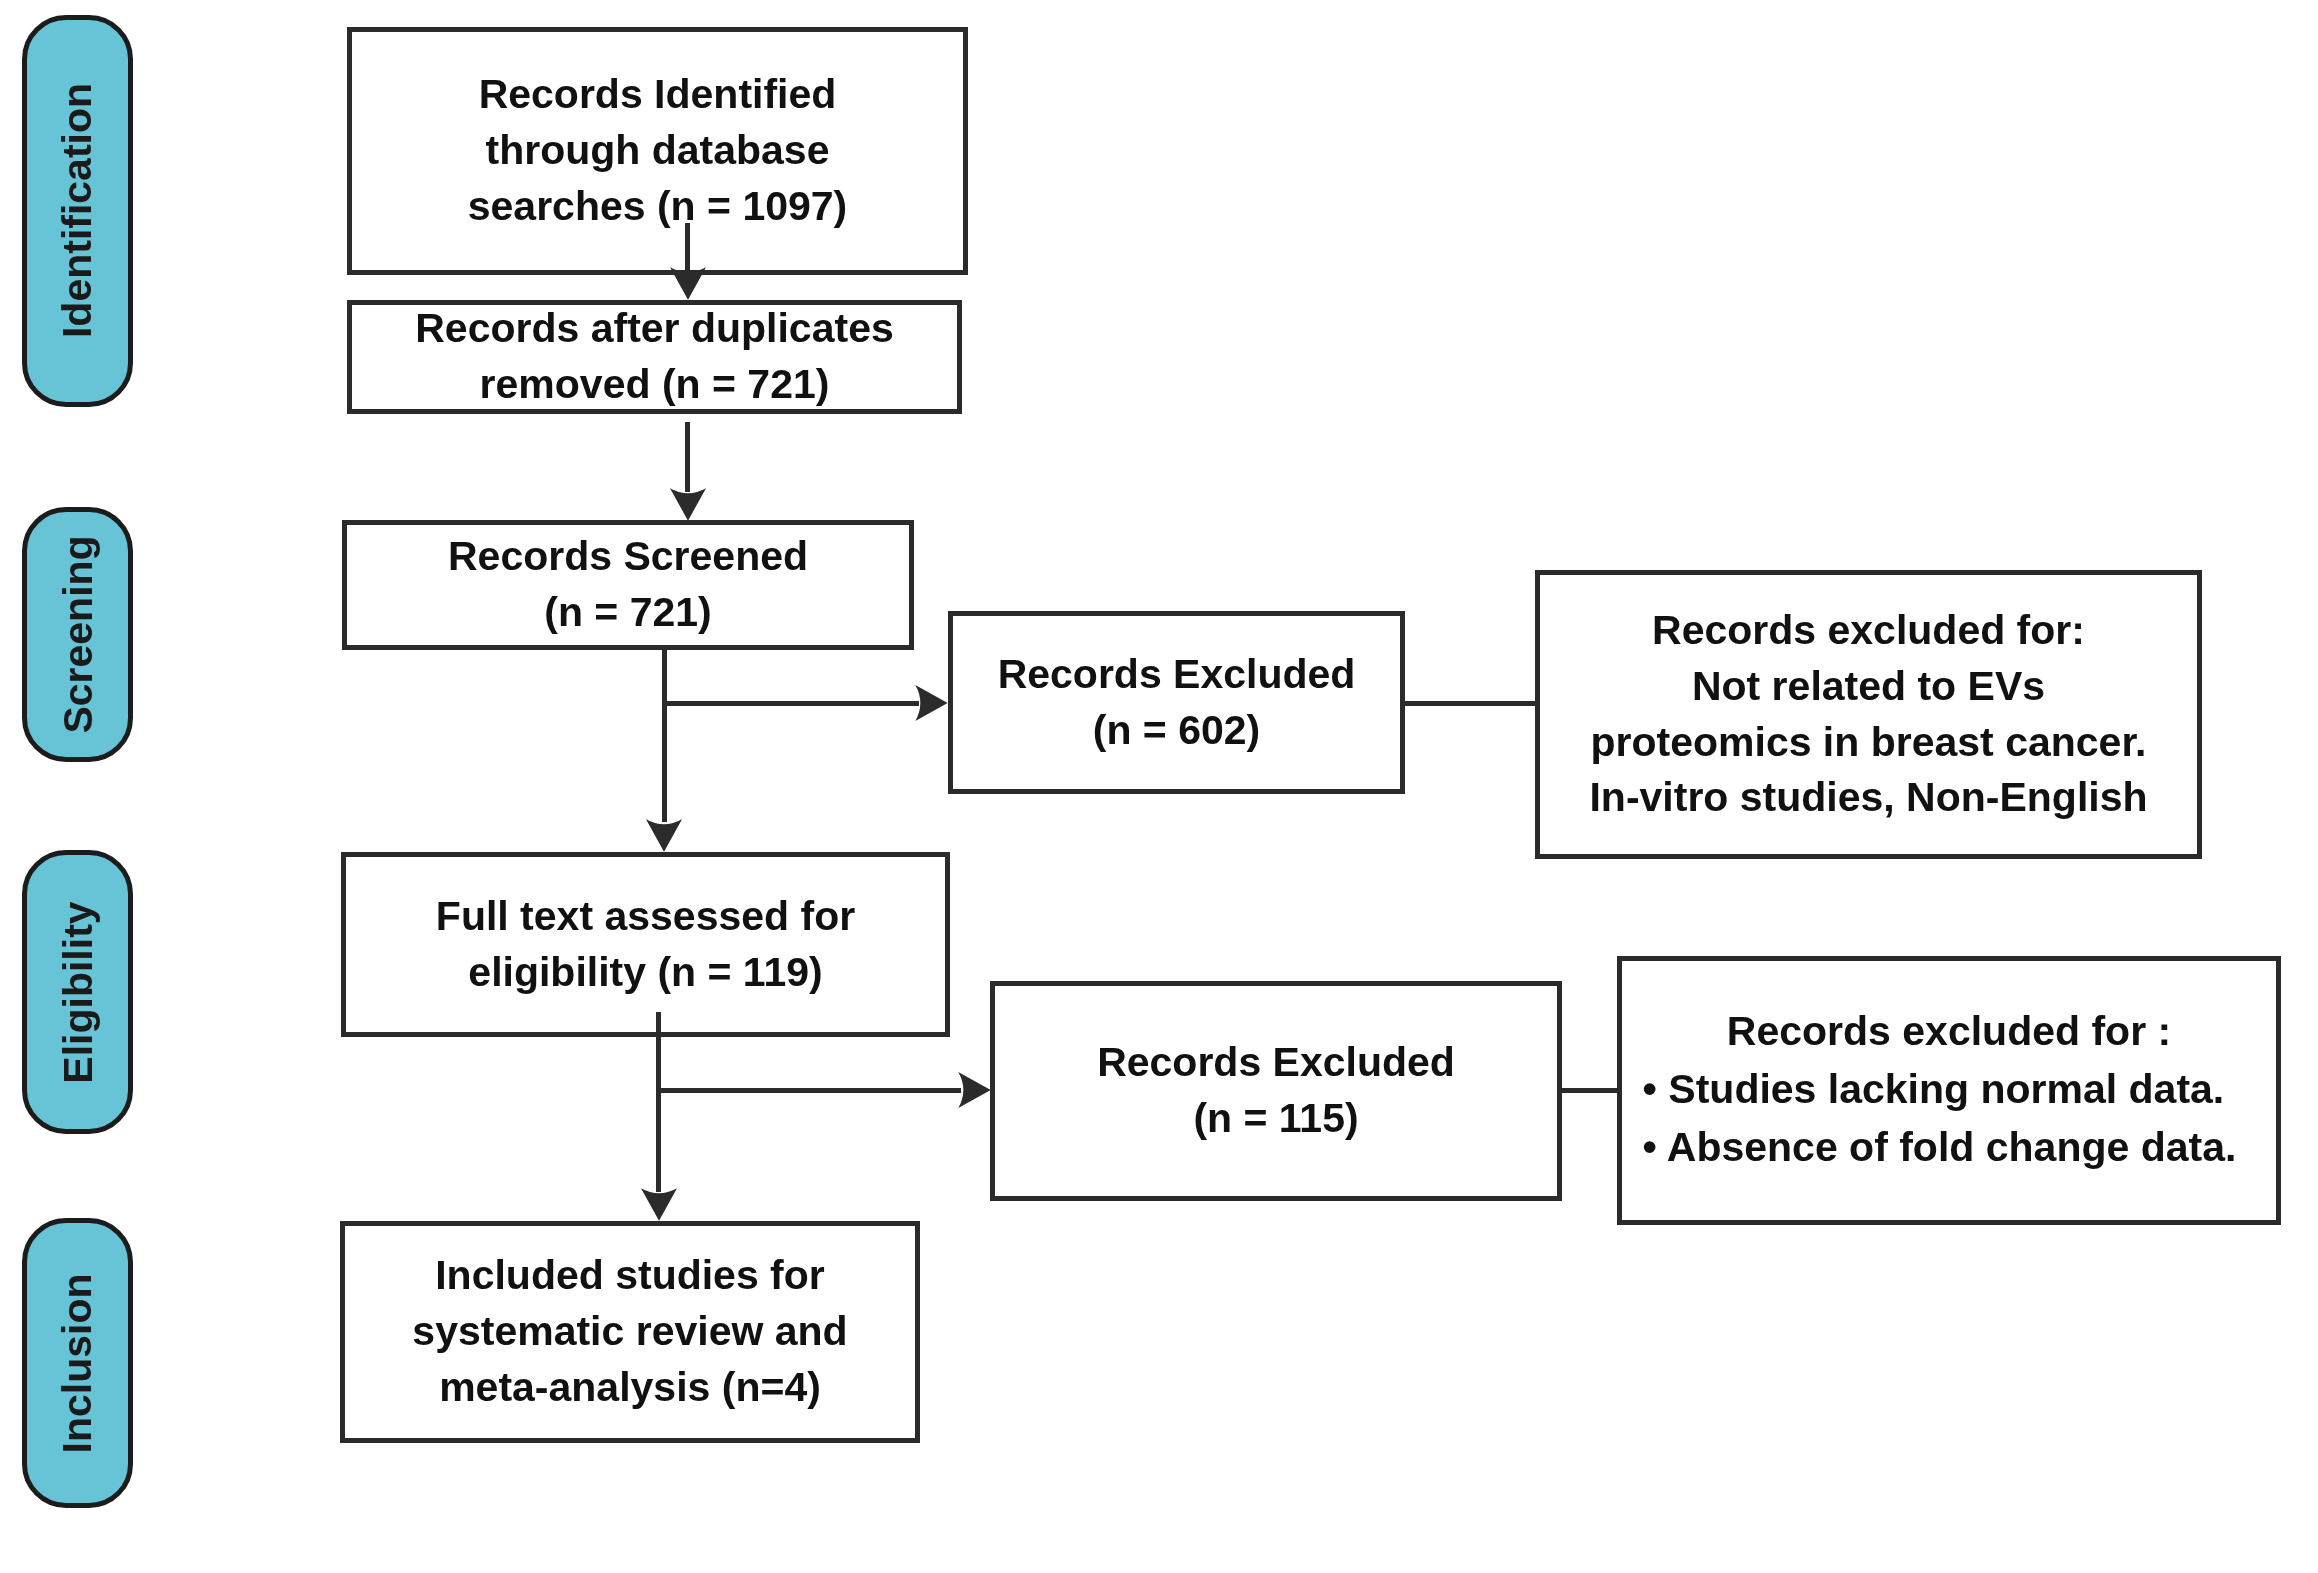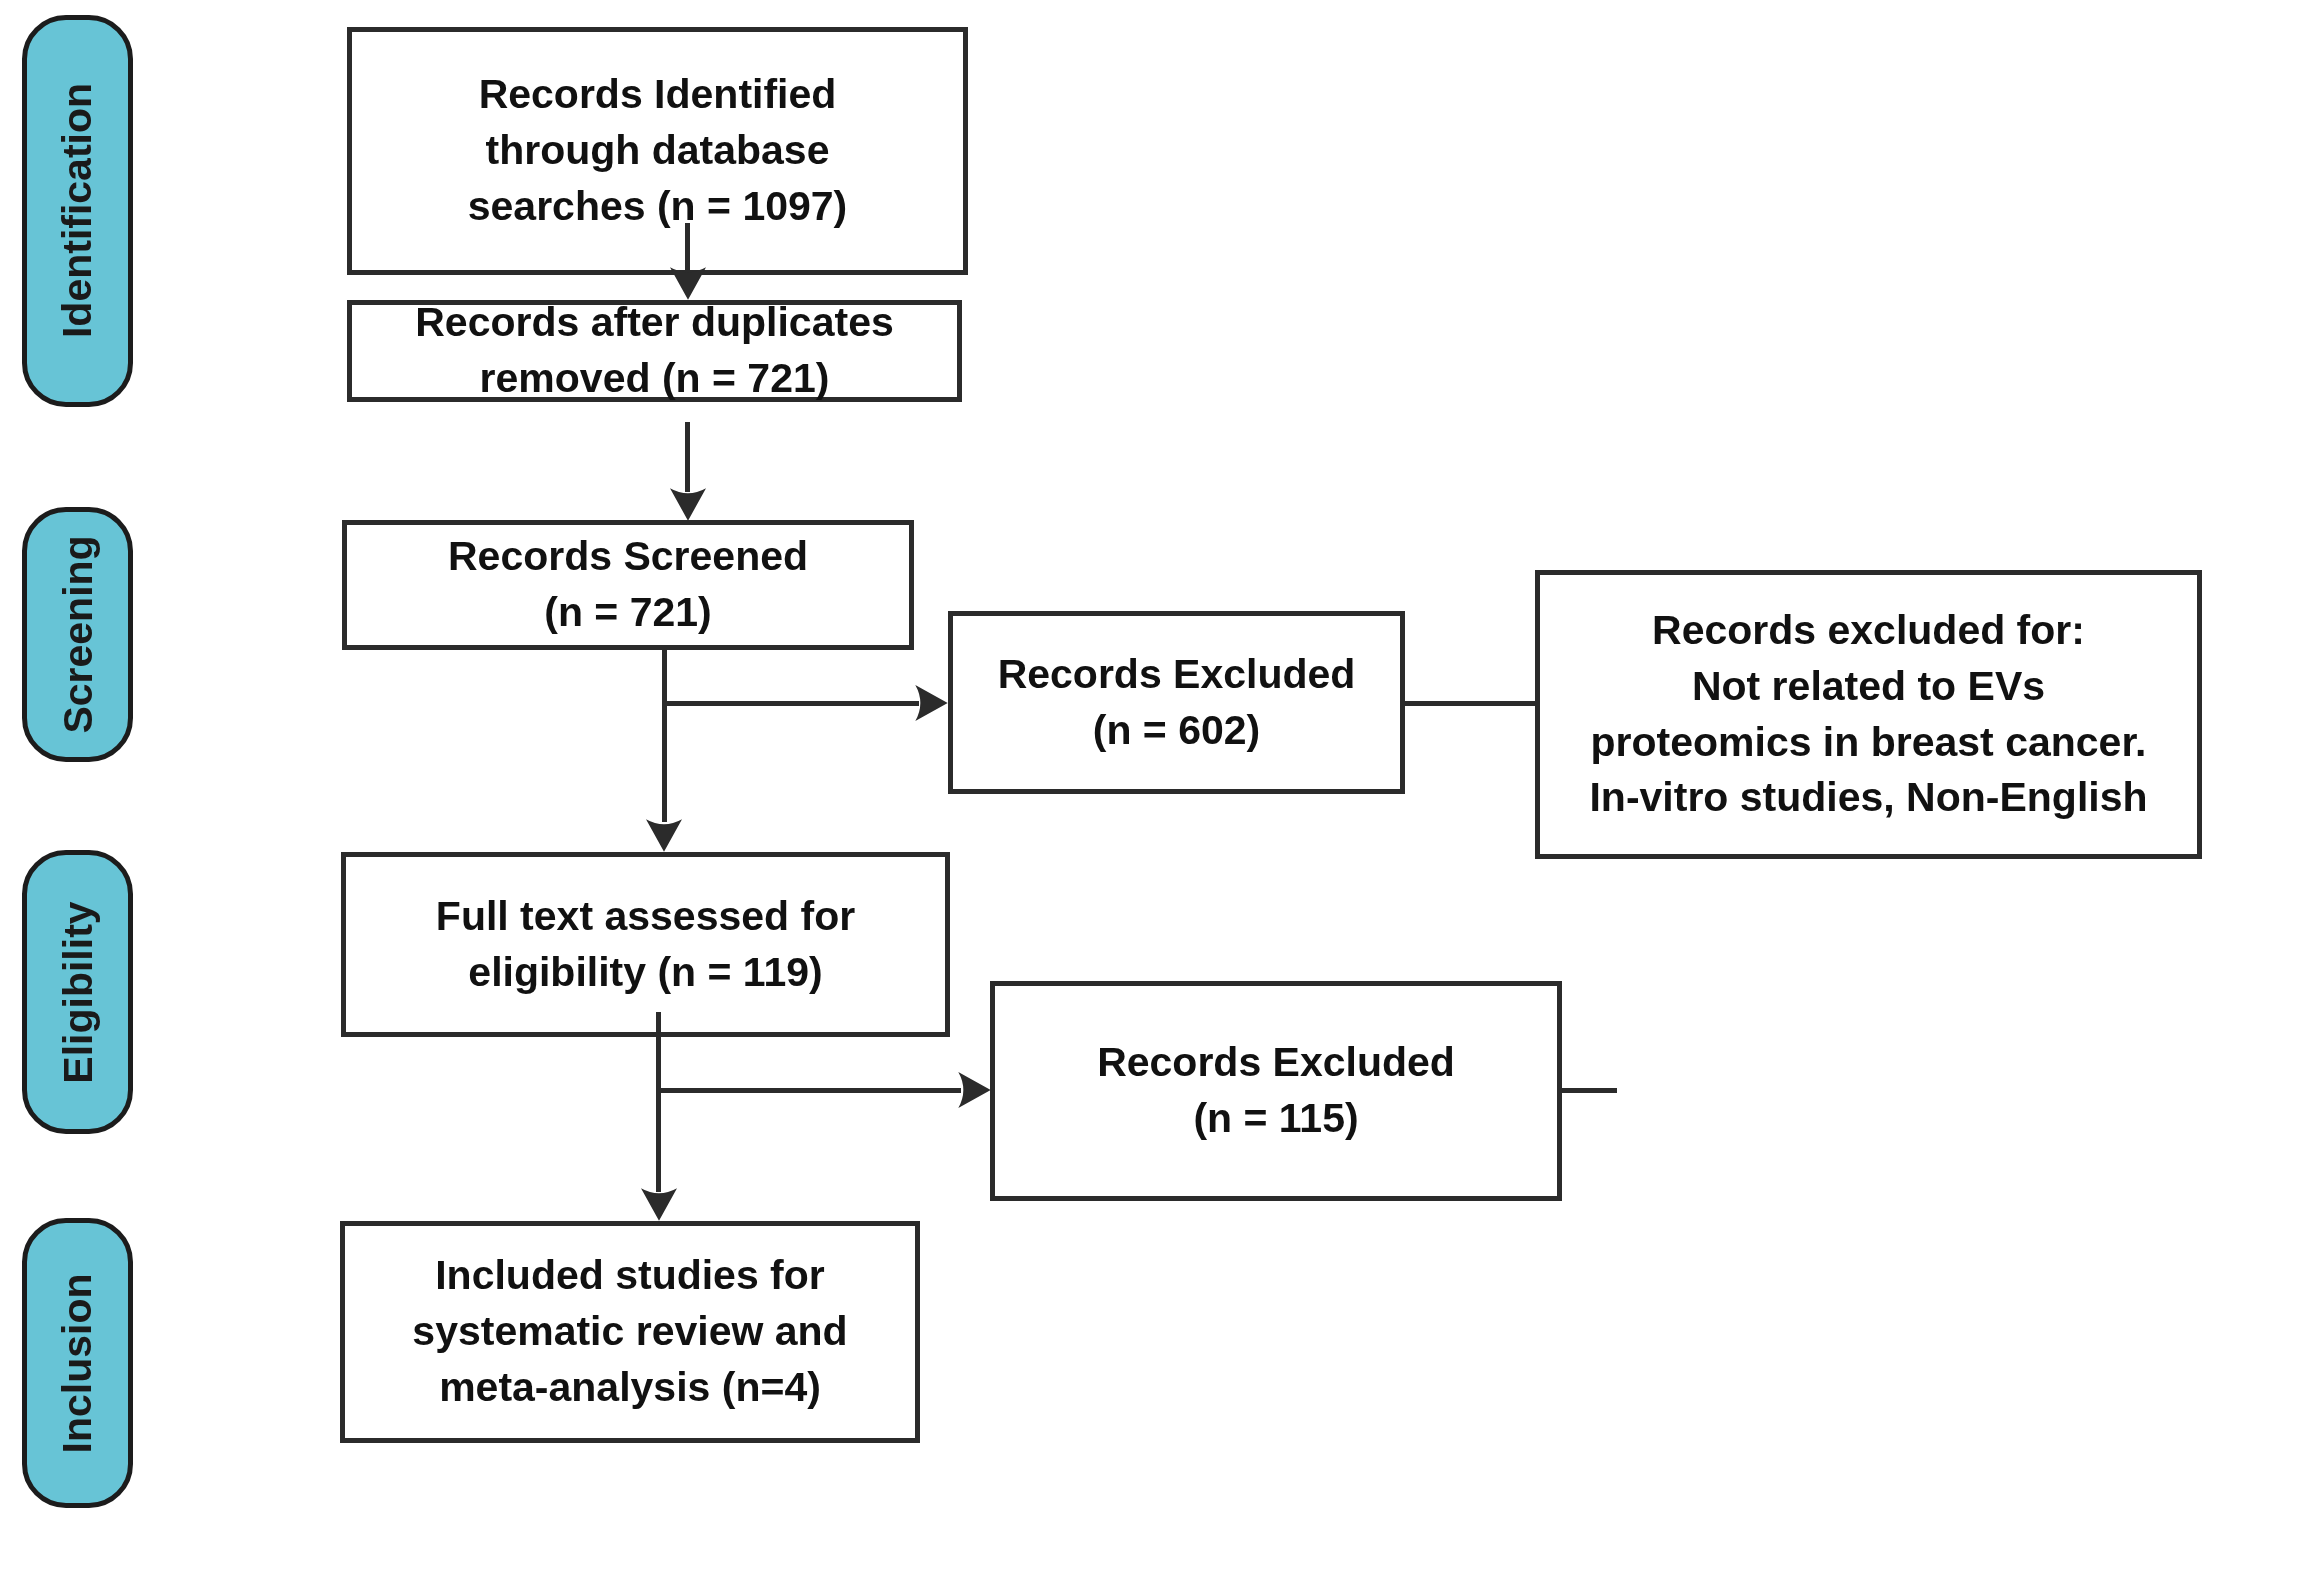--- a/index.html
+++ b/index.html
@@ -90,21 +90,21 @@
   <div class="stage" style="top:1218px; height:290px;">
     <span class="vtext">Inclusion</span>
   </div>
 
   <div class="fbox" style="left:347px; top:27px; width:621px; height:248px;">
     <div class="pre">Records Identified
 through database
 searches  (n = 1097)</div>
   </div>
 
-  <div class="fbox" style="left:347px; top:300px; width:615px; height:102px;">
+  <div class="fbox" style="left:347px; top:300px; width:615px; height:114px;">
     <div class="pre">Records after duplicates
 removed  (n = 721)</div>
   </div>
 
   <div class="fbox" style="left:342px; top:520px; width:572px; height:130px;">
     <div class="pre">Records Screened
 (n = 721)</div>
   </div>
 
   <div class="fbox" style="left:948px; top:611px; width:457px; height:183px;">
@@ -122,20 +122,25 @@
   <div class="fbox" style="left:341px; top:852px; width:609px; height:185px;">
     <div class="pre">Full text assessed for
 eligibility (n = 119)</div>
   </div>
 
   <div class="fbox" style="left:990px; top:981px; width:572px; height:220px;">
     <div class="pre">Records Excluded
 (n = 115)</div>
   </div>
 
+  <div class="fbox" style="left:1617px; top:956px; width:664px; height:269px;">
+    <div class="pre">Records excluded for :</div>
+    <div class="bullets">•  Studies lacking normal data.
+• Absence of fold change data.</div>
+  </div>
 
   <div class="fbox" style="left:340px; top:1221px; width:580px; height:222px;">
     <div class="pre">Included studies  for
 systematic review and
 meta-analysis  (n=4)</div>
   </div>
 
   <div class="cline" style="left:685px; top:223px; width:4.8px; height:51px;"></div>
   <div class="ahead" style="left:670px; top:267px;">
     <svg width="36" height="33" viewBox="0 0 10 9">

